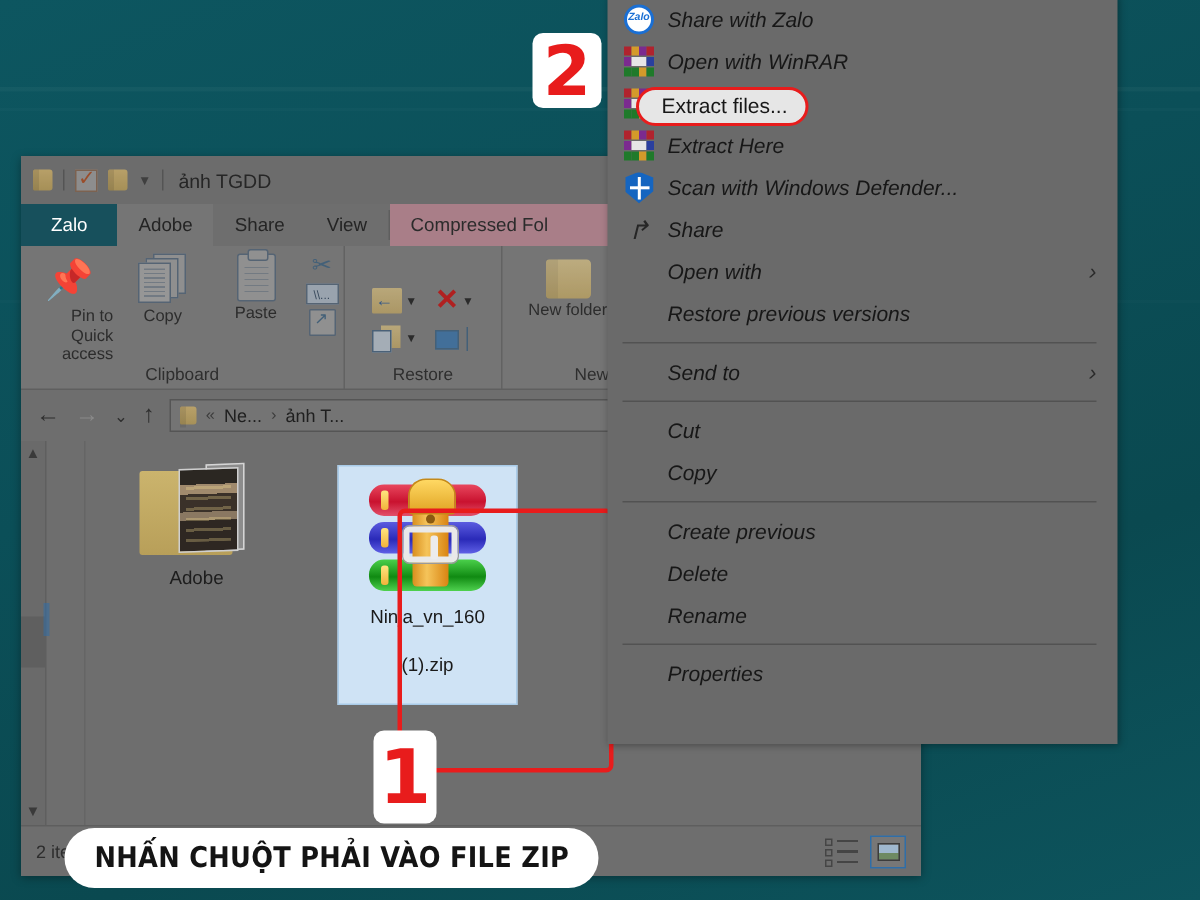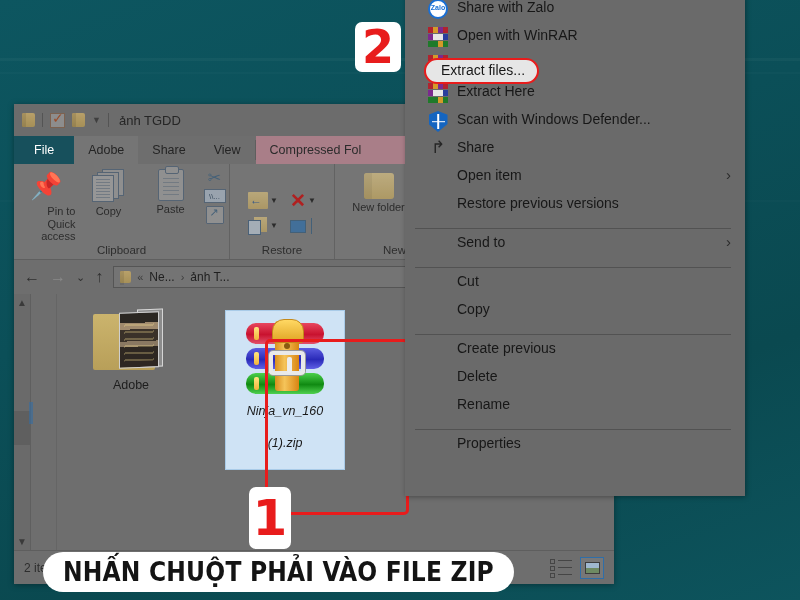--- a/index.html
+++ b/index.html
@@ -278,21 +278,21 @@
   .rar-buckle{
     position:absolute; left:27px; top:28px; width:36px; height:24px;
     border:4px solid #e9e9e9; border-radius:4px; background:transparent;
     box-shadow: 0 0 0 1px #9a9a9a;
   }
   .rar-buckle:after{
     content:""; position:absolute; left:14px; top:2px; width:5px; height:16px;
     background:#ececec; border-radius:2px;
   }
   .rar-dot{ position:absolute; left:42px; top:20px; width:6px; height:6px; border-radius:50%; background:#8a5a10;}
-  .ziptile .zname{ margin-top:8px; font-size:12.5px; color:#1a1a1a; text-align:center; line-height:1.3;font-style:italic;}
+  .ziptile .zname{ margin-top:8px; font-size:12.5px; color:#1a1a1a; text-align:center; line-height:1.3;}
 
   .sel-outline{
     position:absolute; left:265px; top:339px; width:144px; height:176px;
     border: 3px solid #e81c1c; border-radius: 5px;
     z-index: 6; pointer-events:none;
   }
 
   
   .statusbar{
     height: 34px; width:100%;
@@ -318,22 +318,22 @@
   
   #ctxmenu{
     position:absolute; left:405px; top:-4px;
     width: 340px; height: 500px;
     background: #6a6a6a;
     box-shadow: 1px 1px 5px rgba(0,0,0,.35);
     z-index: 20;
     padding: 3px 0;
   }
   .mi{
-    height: 28px; display:flex; align-items:flex-start;
-    padding-left: 20px; position:relative;
+    height: 28px; display:flex; align-items:center;
+    padding-left: 8px; position:relative;font-style:italic;
   }
   .mi .ico{ width: 26px; display:flex; justify-content:center; align-items:center; flex:none;}
   .mi .txt{ font-size: 14px; color:#171717; margin-left: 6px; white-space: nowrap;}
   .mi .sub{ position:absolute; right:14px; font-size:15px; color:#2b2b2b; line-height:1;}
   .mi.noico .txt{ margin-left: 32px; }
   .msep{ height:1px; background: rgba(0,0,0,.22); margin: 5px 14px 5px 10px; }
 
   .ico-zalo{
     width:20px;height:20px;border-radius:50%;
     background:#ffffff; border:2px solid #1a6fd4; position:relative; overflow:hidden;
@@ -380,21 +380,21 @@
   }
   #badge2{ left:355px; top:22px; width:46px; height:50px; font-size:46px; }
   #badge1{ left:249px; top:487px; width:42px; height:62px; font-size:50px; }
 
   .caption{
     position:absolute; left:43px; top:552px;
     height:40px; z-index:45;
     background:#ffffff; border-radius:20px;
     display:flex; align-items:center; padding: 0 20px;
     font-family: "DejaVu Sans Condensed","Liberation Sans", sans-serif;
-    font-size: 26px; font-weight: bold; letter-spacing:.2px;
+    font-size: 19px; font-weight: bold; letter-spacing:.2px;
     color:#141414; white-space:nowrap;
   }
 </style>
 </head>
 <body>
 
 <div class="desk-streak" style="top:58px;height:3px;"></div>
 <div class="desk-streak" style="top:72px;height:2px;opacity:.6;"></div>
 <div class="desk-streak" style="top:200px;height:2px;opacity:.4;"></div>
 
@@ -407,21 +407,21 @@
       <span class="qa-check"></span>
       <span class="mini-folder"></span>
       <span class="qa-caret">▼</span>
       <span class="qa-sep"></span>
     </div>
     <span class="title-text">ảnh TGDD</span>
     <div class="extract-tabhead">Extract</div>
   </div>
 
   <div class="tabstrip">
-    <div class="tab file">File</div>
+    <div class="tab file">Zalo</div>
     <div class="tab active">Adobe</div>
     <div class="tab">Share</div>
     <div class="tab">View</div>
     <div class="tab-div"></div>
     <div class="tab compressed">Compressed Fol</div>
   </div>
 
   <div class="ribbon">
 
     <div class="rgroup" style="width:215px;">
@@ -656,21 +656,21 @@
   </div>
 
   <div class="mi">
     <span class="ico">
         <span class="ico-share">↱</span>
       </span>
     <span class="txt">Share</span>
   </div>
 
   <div class="mi noico">
-    <span class="txt">Open item</span>
+    <span class="txt">Open with</span>
     <span class="sub">›</span>
   </div>
 
   <div class="mi noico">
     <span class="txt">Restore previous versions</span>
   </div>
 
   <div class="msep"></div>
 
   <div class="mi noico">

